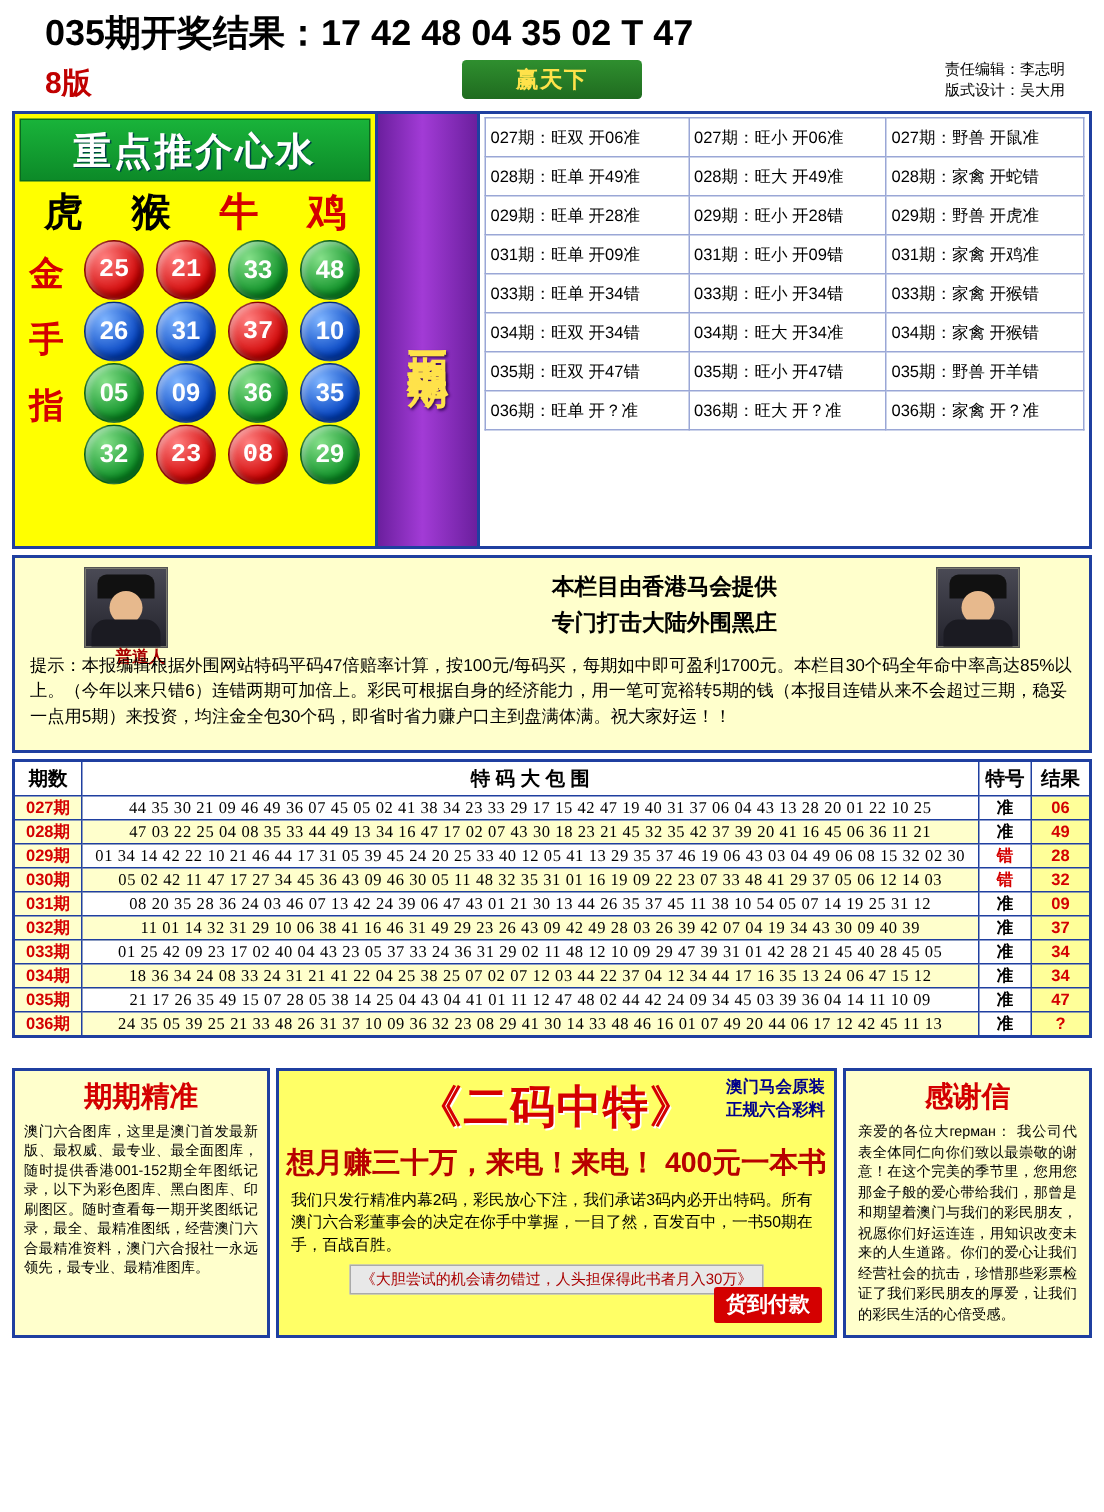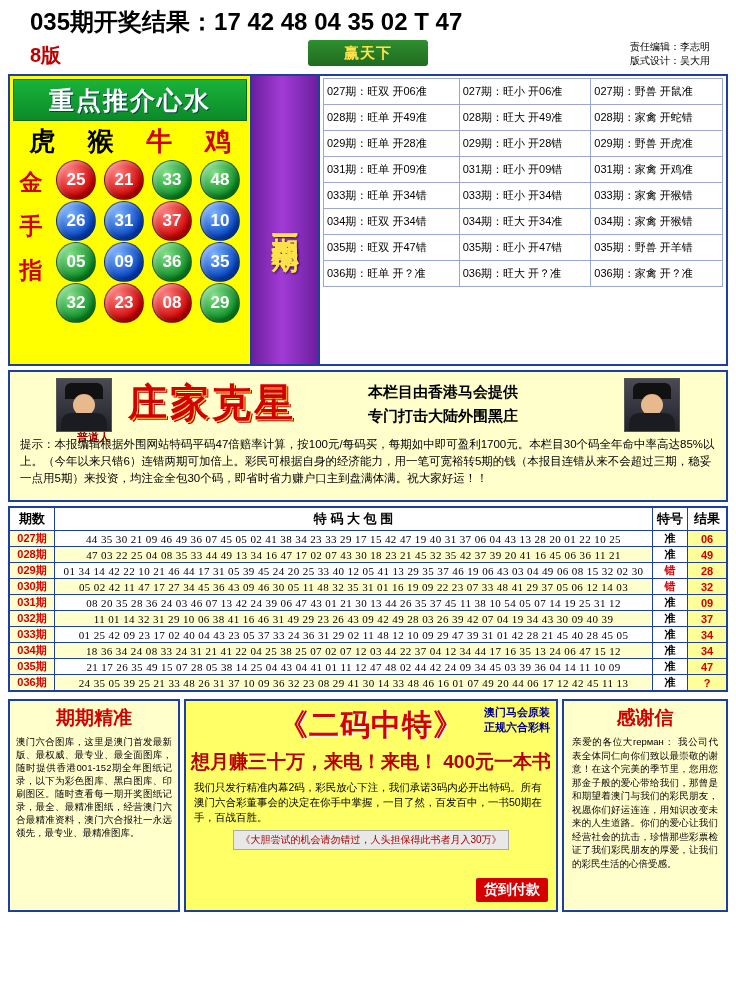--- a/index.html
+++ b/index.html
@@ -87,21 +87,21 @@
     gap:2px 0px;
   }
   .ball{
     width:38px;height:38px;border-radius:50%;
     display:flex;align-items:center;justify-content:center;
     font-size:17px;font-weight:bold;color:#fff;
     margin:0 auto;
     border:1px solid rgba(0,0,0,.35);
     box-shadow:inset -2px -3px 5px rgba(0,0,0,.35), inset 2px 2px 4px rgba(255,255,255,.45);
   }
-  .b-red{background:radial-gradient(circle at 34% 30%,#ff8080,#d00000 70%);}
+  .b-red{background:radial-gradient(circle at 34% 30%,#ff8080,#d00000 70%);font-family:Liberation Mono, monospace;}
   .b-blue{background:radial-gradient(circle at 34% 30%,#7fb5ff,#0040c0 70%);}
   .b-green{background:radial-gradient(circle at 34% 30%,#86e08a,#0a8f24 70%);}
 
   .midpanel{
     width:66px;flex:0 0 66px;
     background:linear-gradient(90deg,#6b1f9e,#a23bd6 45%,#6b1f9e);
     border-right:2px solid #1f3fa0;
     color:#ffe24a;
     font-size:27px;font-weight:bold;
     display:flex;align-items:center;justify-content:center;
@@ -191,24 +191,24 @@
     font-size:11px;letter-spacing:0.4px;white-space:nowrap;font-family:"Liberation Serif",serif;
   }
   .maintable td.flag{width:28px;font-weight:bold;}
   .maintable td.result{width:32px;font-weight:bold;color:#d40000;background:#ffff99;}
   .maintable tr.alt td.codes{background:#ffffcc;}
   .maintable td.zhun{color:#000;}
   .maintable td.cuo{color:#d40000;}
 
   
   .bottom{
-    margin-top:7px;
+    margin-top:20px;
     display:flex;
     gap:4px;
-    height:213px;
+    height:180px;
   }
   .bcol{
     border:2px solid #1f3fa0;
     box-sizing:border-box;
     position:relative;
     background:#fff;
   }
   .bcol.l{width:172px;flex:0 0 172px;background:#ffffcc;}
   .bcol.c{flex:1;background:#ffff66;}
   .bcol.r{width:166px;flex:0 0 166px;background:#ffffcc;}
@@ -354,21 +354,20 @@
       <div class="facecap"></div>
       <div class="facehead"></div>
       <div class="facebody"></div>
     </div>
     <div class="facelabel">普道人</div>
     <div class="face right">
       <div class="facecap"></div>
       <div class="facehead"></div>
       <div class="facebody"></div>
     </div>
-    <div class="zjkx">庄家克星</div>
     <div class="zjkx-sub">
       <div>本栏目由香港马会提供</div>
       <div>专门打击大陆外围黑庄</div>
     </div>
     <div class="tips">提示：本报编辑根据外围网站特码平码47倍赔率计算，按100元/每码买，每期如中即可盈利1700元。本栏目30个码全年命中率高达85%以上。（今年以来只错6）连错两期可加倍上。彩民可根据自身的经济能力，用一笔可宽裕转5期的钱（本报目连错从来不会超过三期，稳妥一点用5期）来投资，均注金全包30个码，即省时省力赚户口主到盘满体满。祝大家好运！！</div>
   </div>
 
   <table class="maintable">
     <thead>
       <tr>

